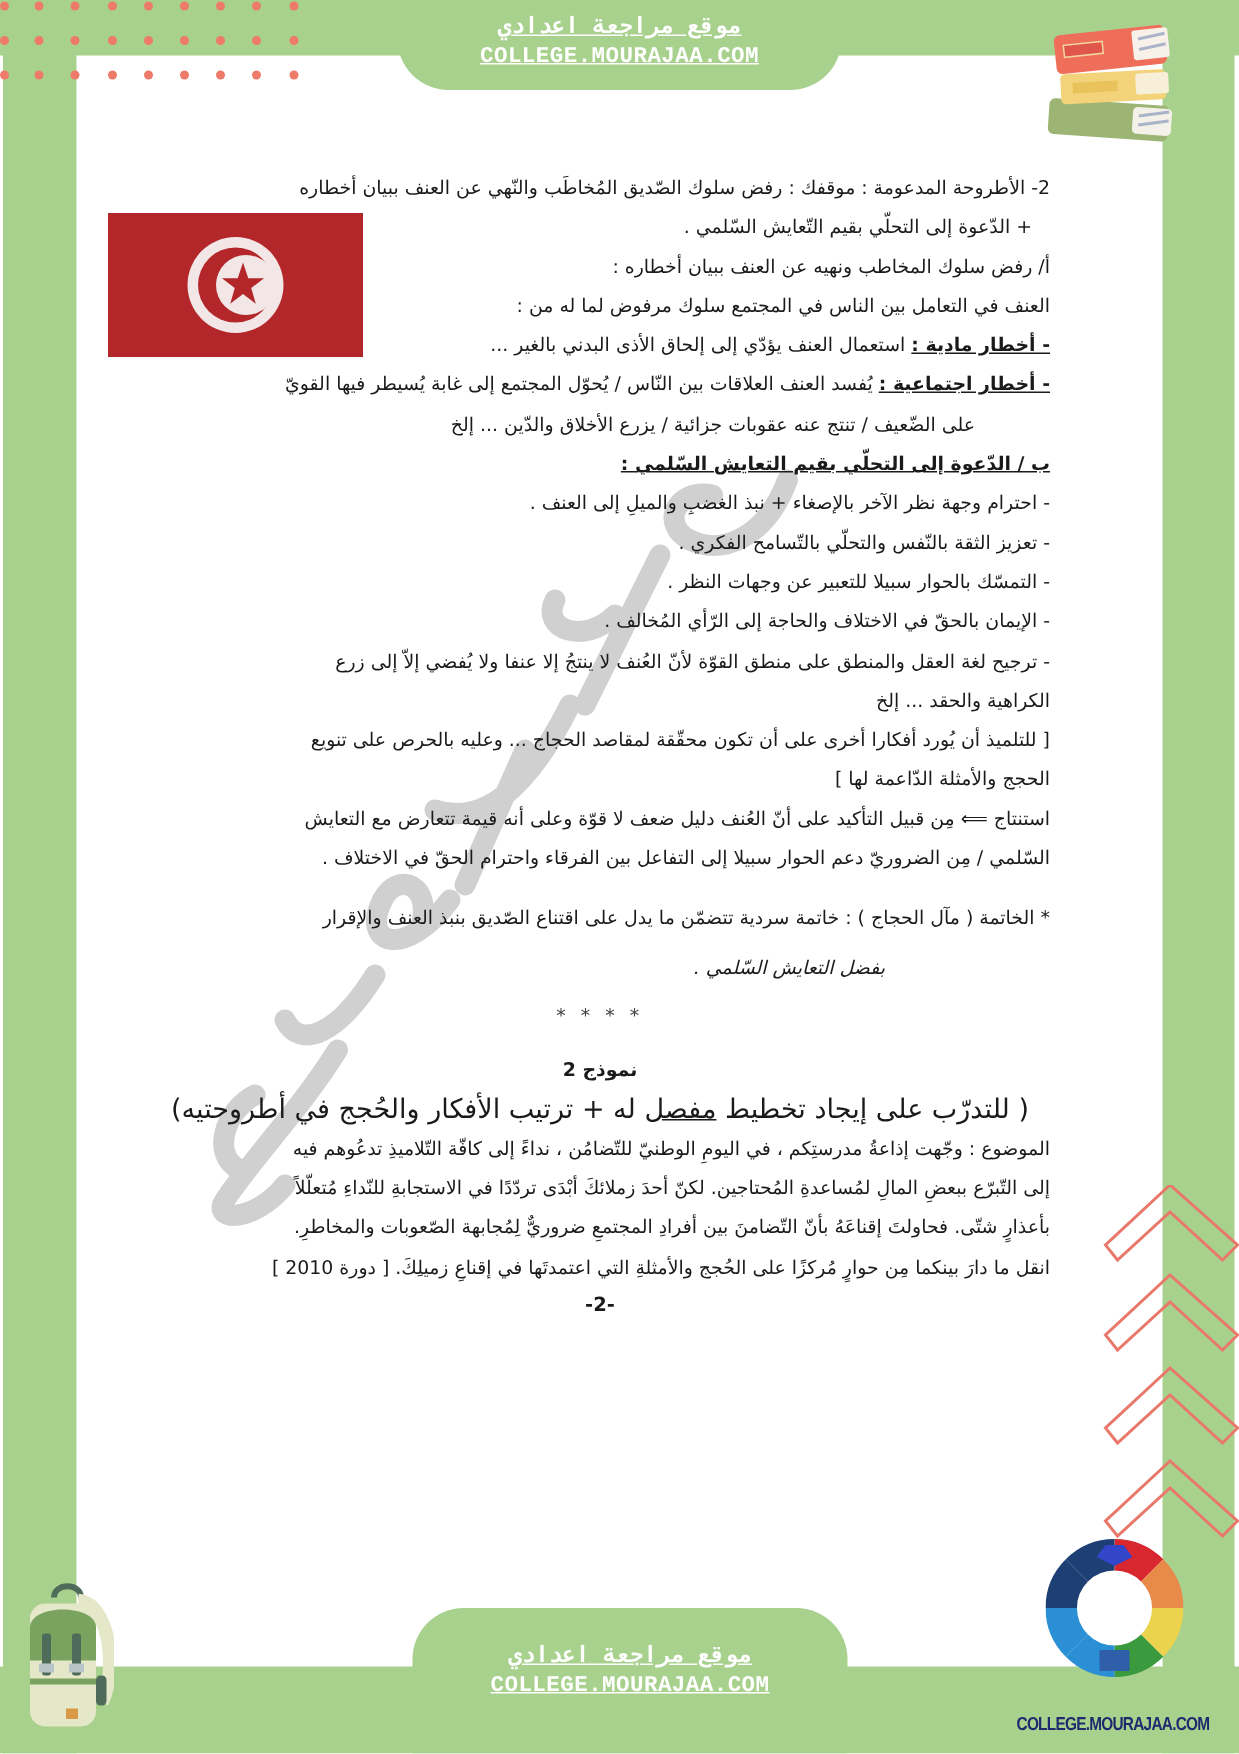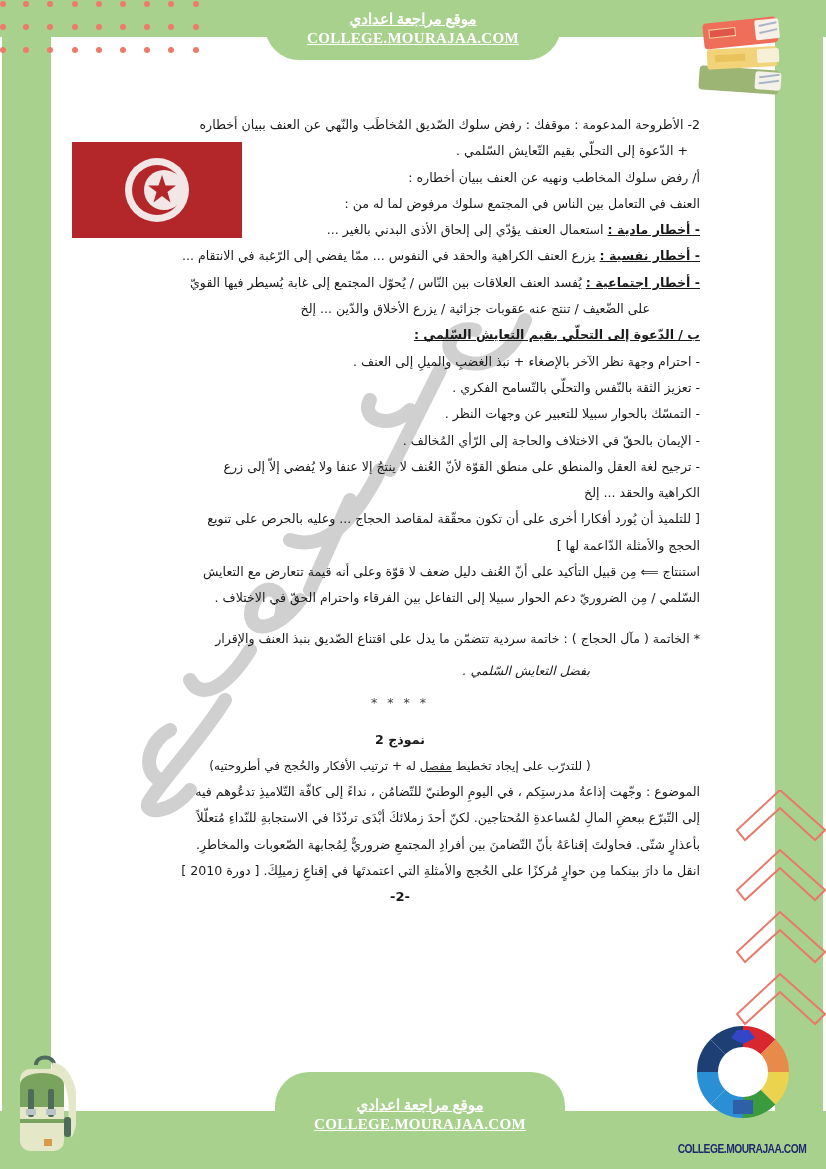--- a/index.html
+++ b/index.html
@@ -17,21 +17,21 @@
     .header-pill {
       position: absolute; left: 265px; top: 0; width: 296px; height: 60px;
       border-radius: 0 0 34px 34px;
     }
     .footer-pill {
       position: absolute; left: 275px; top: 1072px; width: 290px; height: 97px;
       border-radius: 34px 34px 0 0;
     }
     .brand {
       position: absolute; text-align: center; color: #ffffff;
-      font-family: Liberation Serif, serif; font-weight: bold;
+      font-family: Liberation Mono, monospace; font-weight: bold;
     }
     .brand .ar { display: block; font-size: 15px; text-decoration: underline; line-height: 20px; direction: rtl; }
     .brand .en { display: block; font-size: 15px; text-decoration: underline; line-height: 18px; letter-spacing: 0.3px; }
     .brand-top { left: 265px; top: 9px; width: 296px; }
     .brand-bottom { left: 275px; top: 1095px; width: 290px; }
 
     
     .dots { position: absolute; left: 0; top: 0; width: 200px; height: 60px; }
     .dot { position: absolute; width: 6px; height: 6px; border-radius: 50%; background: #ee7a6a; }
 
@@ -169,21 +169,20 @@
   </g>
 </svg>
 
 <div class="content">
   <span class="line">2- الأطروحة المدعومة : موقفك : رفض سلوك الصّديق المُخاطَب والنّهي عن العنف ببيان أخطاره</span>
   <span class="line ind1">+ الدّعوة إلى التحلّي بقيم التّعايش السّلمي .</span>
   <span class="line">أ/ رفض سلوك المخاطب ونهيه عن العنف ببيان أخطاره :</span>
   <span class="line">العنف في التعامل بين الناس في المجتمع سلوك مرفوض لما له من :</span>
 
   <span class="line"><span class="b">- أخطار مادية :</span><span> استعمال العنف يؤدّي إلى إلحاق الأذى البدني بالغير ...</span></span>
-  <span class="line"><span class="b">- أخطار نفسية :</span><span> يزرع العنف الكراهية والحقد في النفوس ... ممّا يفضي إلى الرّغبة في الانتقام ...</span></span>
   <span class="line"><span class="b">- أخطار اجتماعية :</span><span> يُفسد العنف العلاقات بين النّاس / يُحوّل المجتمع إلى غابة يُسيطر فيها القويّ</span></span>
   <span class="line ind3">على الضّعيف / تنتج عنه عقوبات جزائية / يزرع الأخلاق والدّين  ... إلخ</span>
 
   <span class="line b">ب / الدّعوة إلى التحلّي بقيم التعايش السّلمي :</span>
   <span class="line">- احترام وجهة نظر الآخر بالإصغاء + نبذ الغضبِ والميلِ إلى العنف .</span>
   <span class="line">- تعزيز الثقة بالنّفس والتحلّي بالتّسامح الفكري .</span>
   <span class="line">- التمسّك بالحوار سبيلا للتعبير عن وجهات النظر .</span>
   <span class="line">- الإيمان بالحقّ في الاختلاف والحاجة إلى الرّأي المُخالف .</span>
   <span class="line">- ترجيح لغة العقل والمنطق على منطق القوّة لأنّ العُنف لا ينتجُ إلا عنفا ولا يُفضي إلاّ إلى زرع</span>
   <span class="line">الكراهية والحقد ... إلخ</span>
@@ -195,21 +194,21 @@
   <span class="line">السّلمي / مِن الضروريّ دعم الحوار سبيلا إلى التفاعل بين الفرقاء واحترام الحقّ في الاختلاف .</span>
 
   <span class="gap"></span>
   <span class="line">*  الخاتمة ( مآل الحجاج ) : خاتمة سردية تتضمّن ما يدل على اقتناع الصّديق بنبذ العنف والإقرار</span>
   <span class="gap" style="height:6px"></span>
   <span class="line ind2">بفضل التعايش السّلمي .</span>
   <span class="gap" style="height:6px"></span>
   <span class="line center stars">* * * *</span>
   <span class="gap" style="height:10px"></span>
   <span class="line center title2">نموذج 2</span>
-  <span class="line center" style="font-size:12px"><span>( للتدرّب على إيجاد تخطيط </span><span class="u">مفصل</span><span> له + ترتيب الأفكار والحُجج في أطروحتيه)</span></span>
+  <span class="line center" style="font-size:18px"><span>( للتدرّب على إيجاد تخطيط </span><span class="u">مفصل</span><span> له + ترتيب الأفكار والحُجج في أطروحتيه)</span></span>
 
   <span class="line">الموضوع :  وجّهت إذاعةُ مدرستِكم ، في اليومِ الوطنيّ للتّضامُن ، نداءً إلى كافّة التّلاميذِ تدعُوهم فيه</span>
   <span class="line">إلى التّبرّع ببعضِ المالِ لمُساعدةِ المُحتاجين. لكنّ أحدَ زملائكَ أبْدَى تردّدًا في الاستجابةِ للنّداءِ مُتعلّلاً</span>
   <span class="line">بأعذارٍ شتّى. فحاولتَ إقناعَهُ بأنّ التّضامنَ بين أفرادِ المجتمعِ ضروريٌّ لِمُجابهة الصّعوبات والمخاطرِ.</span>
   <span class="line">انقل ما دارَ بينكما مِن حوارٍ مُركزًا على الحُجج والأمثلةِ التي اعتمدتَها في إقناعِ زميلِكَ. [ دورة 2010 ]</span>
   <span class="line center page-num">-2-</span>
 </div>
 
 <svg class="chevrons" viewBox="0 0 91 240">
   <g fill="none" stroke="#e8786a" stroke-width="2">

